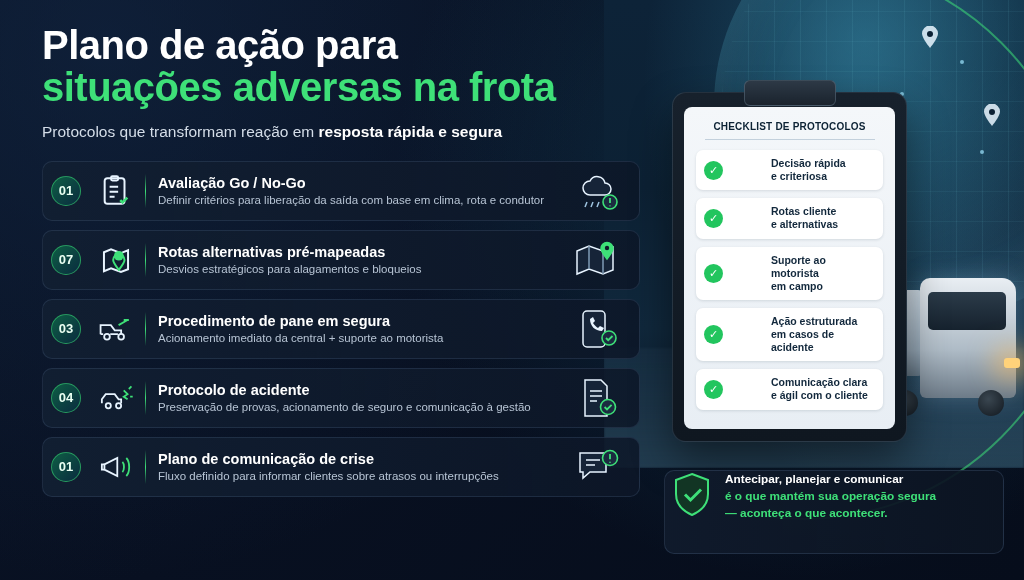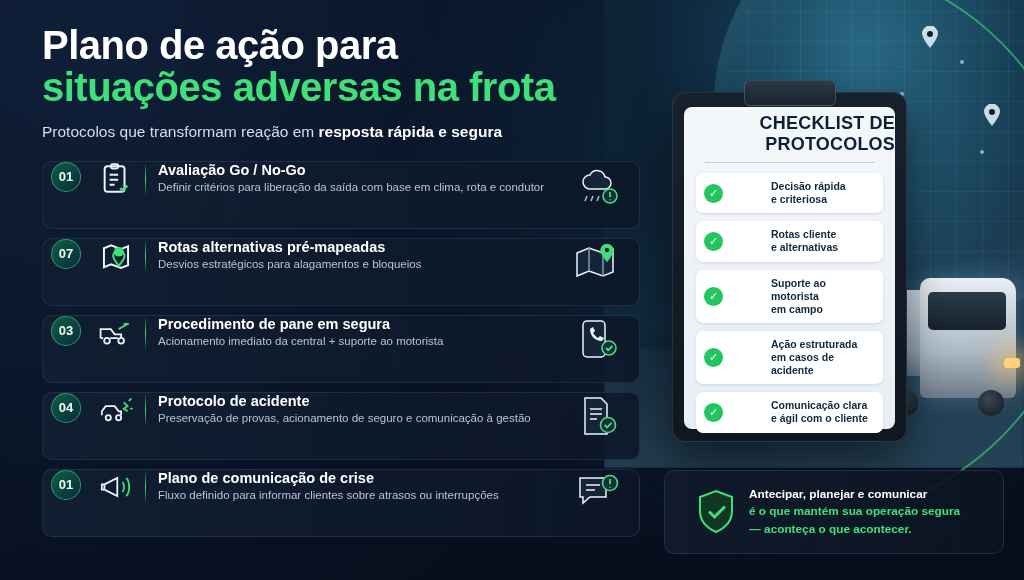--- a/index.html
+++ b/index.html
@@ -99,22 +99,22 @@
   .left { position: absolute; left: 42px; top: 24px; width: 610px; }
   h1.title {
     font-size: 40px; line-height: 1.06; font-weight: bold; letter-spacing: -0.5px;
   }
   h1.title .ln2 { color: #3ee078; display:block; }
   .subtitle { margin-top: 14px; font-size: 15.5px; color: #d4dde8; }
   .subtitle b { color: #ffffff; }
 
   .rows { margin-top: 20px; width: 598px; }
   .row {
-    position: relative; display:flex; align-items:flex-start;
-    height: 68px; margin-bottom: 9px;
+    position: relative; display:flex; align-items:center;
+    height: 60px; margin-bottom: 9px;
     background: linear-gradient(90deg, rgba(18,31,50,0.95), rgba(13,23,40,0.85));
     border: 1px solid rgba(90,120,155,0.22);
     border-radius: 10px;
   }
   .num {
     width: 46px; text-align:center; flex: 0 0 46px;
     font-size: 15px; font-weight: bold; color: #eafff2;
   }
   .num .circle {
     width: 30px; height: 30px; margin: 0 auto; border-radius: 50%;
@@ -145,43 +145,43 @@
     width: 92px; height: 26px; border-radius: 6px;
     background: linear-gradient(180deg,#2d3946,#1a232d);
     border: 1px solid rgba(160,190,215,.25);
   }
   .clip .paper {
     position:absolute; left: 11px; right: 11px; top: 14px; bottom: 12px;
     background: linear-gradient(180deg, #f4f7fa, #e8eef4);
     border-radius: 8px;
   }
   .clip-title {
-    text-align:right; color:#0c2234; font-size: 18px; font-weight: bold;
-    padding-top: 6px; letter-spacing: .2px;
+    text-align:center; color:#0c2234; font-size: 10px; font-weight: bold;
+    padding-top: 14px; letter-spacing: .2px;
   }
   .clip-rule { width: 170px; height:1px; background:#c3d0dc; margin: 7px auto 10px; }
   .check-item {
     display:flex; align-items:center; gap:8px;
     margin: 0 12px 8px; padding: 7px 8px;
     background:#fff; border-radius: 7px;
     box-shadow: 0 1px 3px rgba(15,35,55,.13);
   }
   .check-dot {
     flex: 0 0 19px; width:19px; height:19px; border-radius:50%;
     background: #22c55e; color:#fff; font-size: 11px;
     display:flex; align-items:center; justify-content:center;
   }
   .check-text { font-size: 10.5px; color:#12283c; line-height: 1.25; font-weight: bold; margin-left: 40px; }
 
   
   .footer {
     position:absolute; left: 664px; top: 470px; width: 340px; height: 84px;
     background: linear-gradient(90deg, rgba(16,27,44,.96), rgba(12,20,34,.92));
     border: 1px solid rgba(90,120,155,.25); border-radius: 10px;
-    display:flex; align-items:center; gap: 12px; padding: 0 30px;
+    display:flex; gap: 12px; padding: 0 6px;
   }
   .footer-text { font-size: 11.8px; line-height: 1.45; font-weight: bold; }
   .footer-text .l1 { color:#ffffff; }
   .footer-text .l2, .footer-text .l3 { color:#3ee078; }
   svg { display:block; }
 </style>
 </head>
 <body>
 
 <div id="root">

